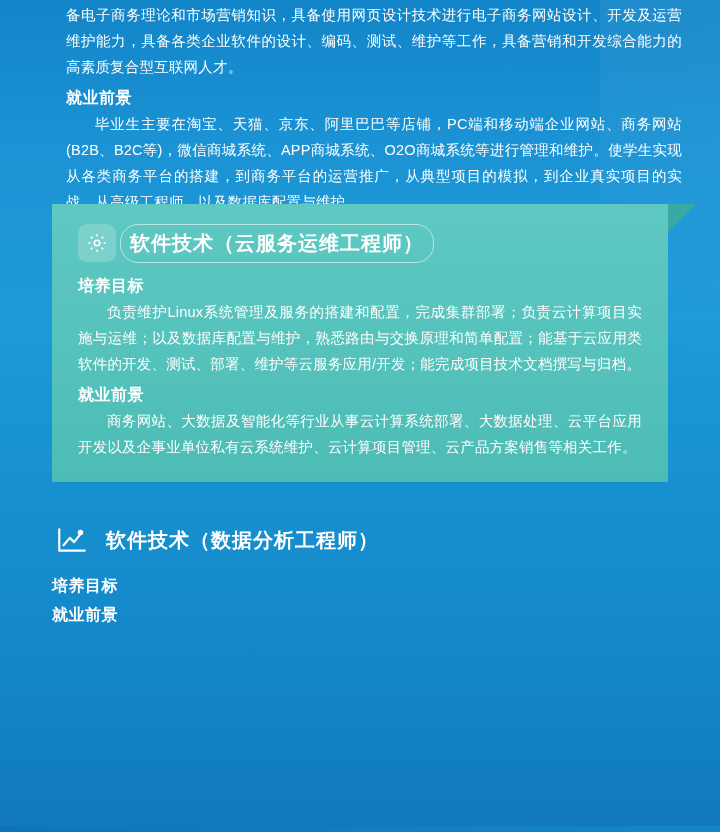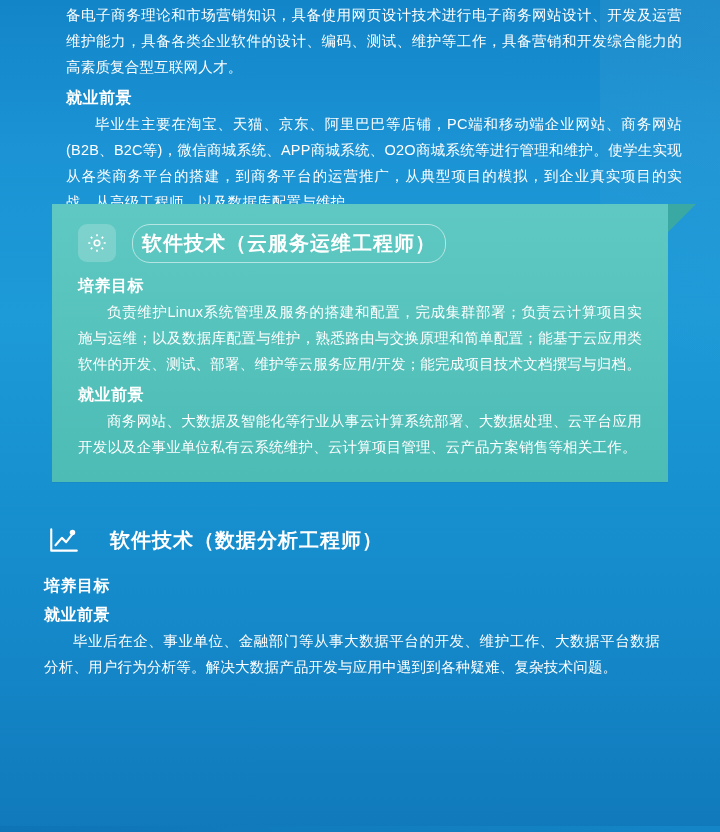--- a/index.html
+++ b/index.html
@@ -81,21 +81,21 @@
     border-top: 0 solid transparent;
     border-left: 28px solid #3aa9a3;
     border-bottom: 28px solid transparent;
   }
   .card-inner {
     padding: 20px 26px 22px 26px;
   }
   .card-title-row {
     display: flex;
     align-items: center;
-    gap: 26px;
+    gap: 14px;
     margin-bottom: 14px;
   }
   .icon-badge {
     width: 38px;
     height: 38px;
     border-radius: 9px;
     background: rgba(255,255,255,0.20);
     display: flex;
     align-items: center;
     justify-content: center;
@@ -118,21 +118,21 @@
     bottom: -6px;
     border: 1px solid rgba(255,255,255,0.55);
     border-radius: 18px;
     pointer-events: none;
   }
   .card-title span.t { position: relative; }
 
   
   .block3 {
     position: absolute;
-    left: 44px;
+    left: 52px;
     top: 520px;
     width: 616px;
   }
   .block3 .card-title-row { margin-bottom: 16px; }
   .icon-plain {
     width: 40px;
     height: 40px;
     display: flex;
     align-items: center;
     justify-content: center;
@@ -200,17 +200,16 @@
         </svg>
       </div>
       <div class="card-title">
         <span class="t">软件技术（数据分析工程师）</span>
       </div>
     </div>
 
     <div class="sub-head">培养目标</div>
 
     <div class="sub-head">就业前景</div>
-    <p class="para indent">毕业后在企、事业单位、金融部门等从事大数据平台的开发、维护工作、大数据平台数据分析、用户行为分析等。解决大数据产品开发与应用中遇到到各种疑难、复杂技术问题。</p>
   </div>
 
   <div class="bottom-edge"></div>
 </div>
 
 </body></html>

